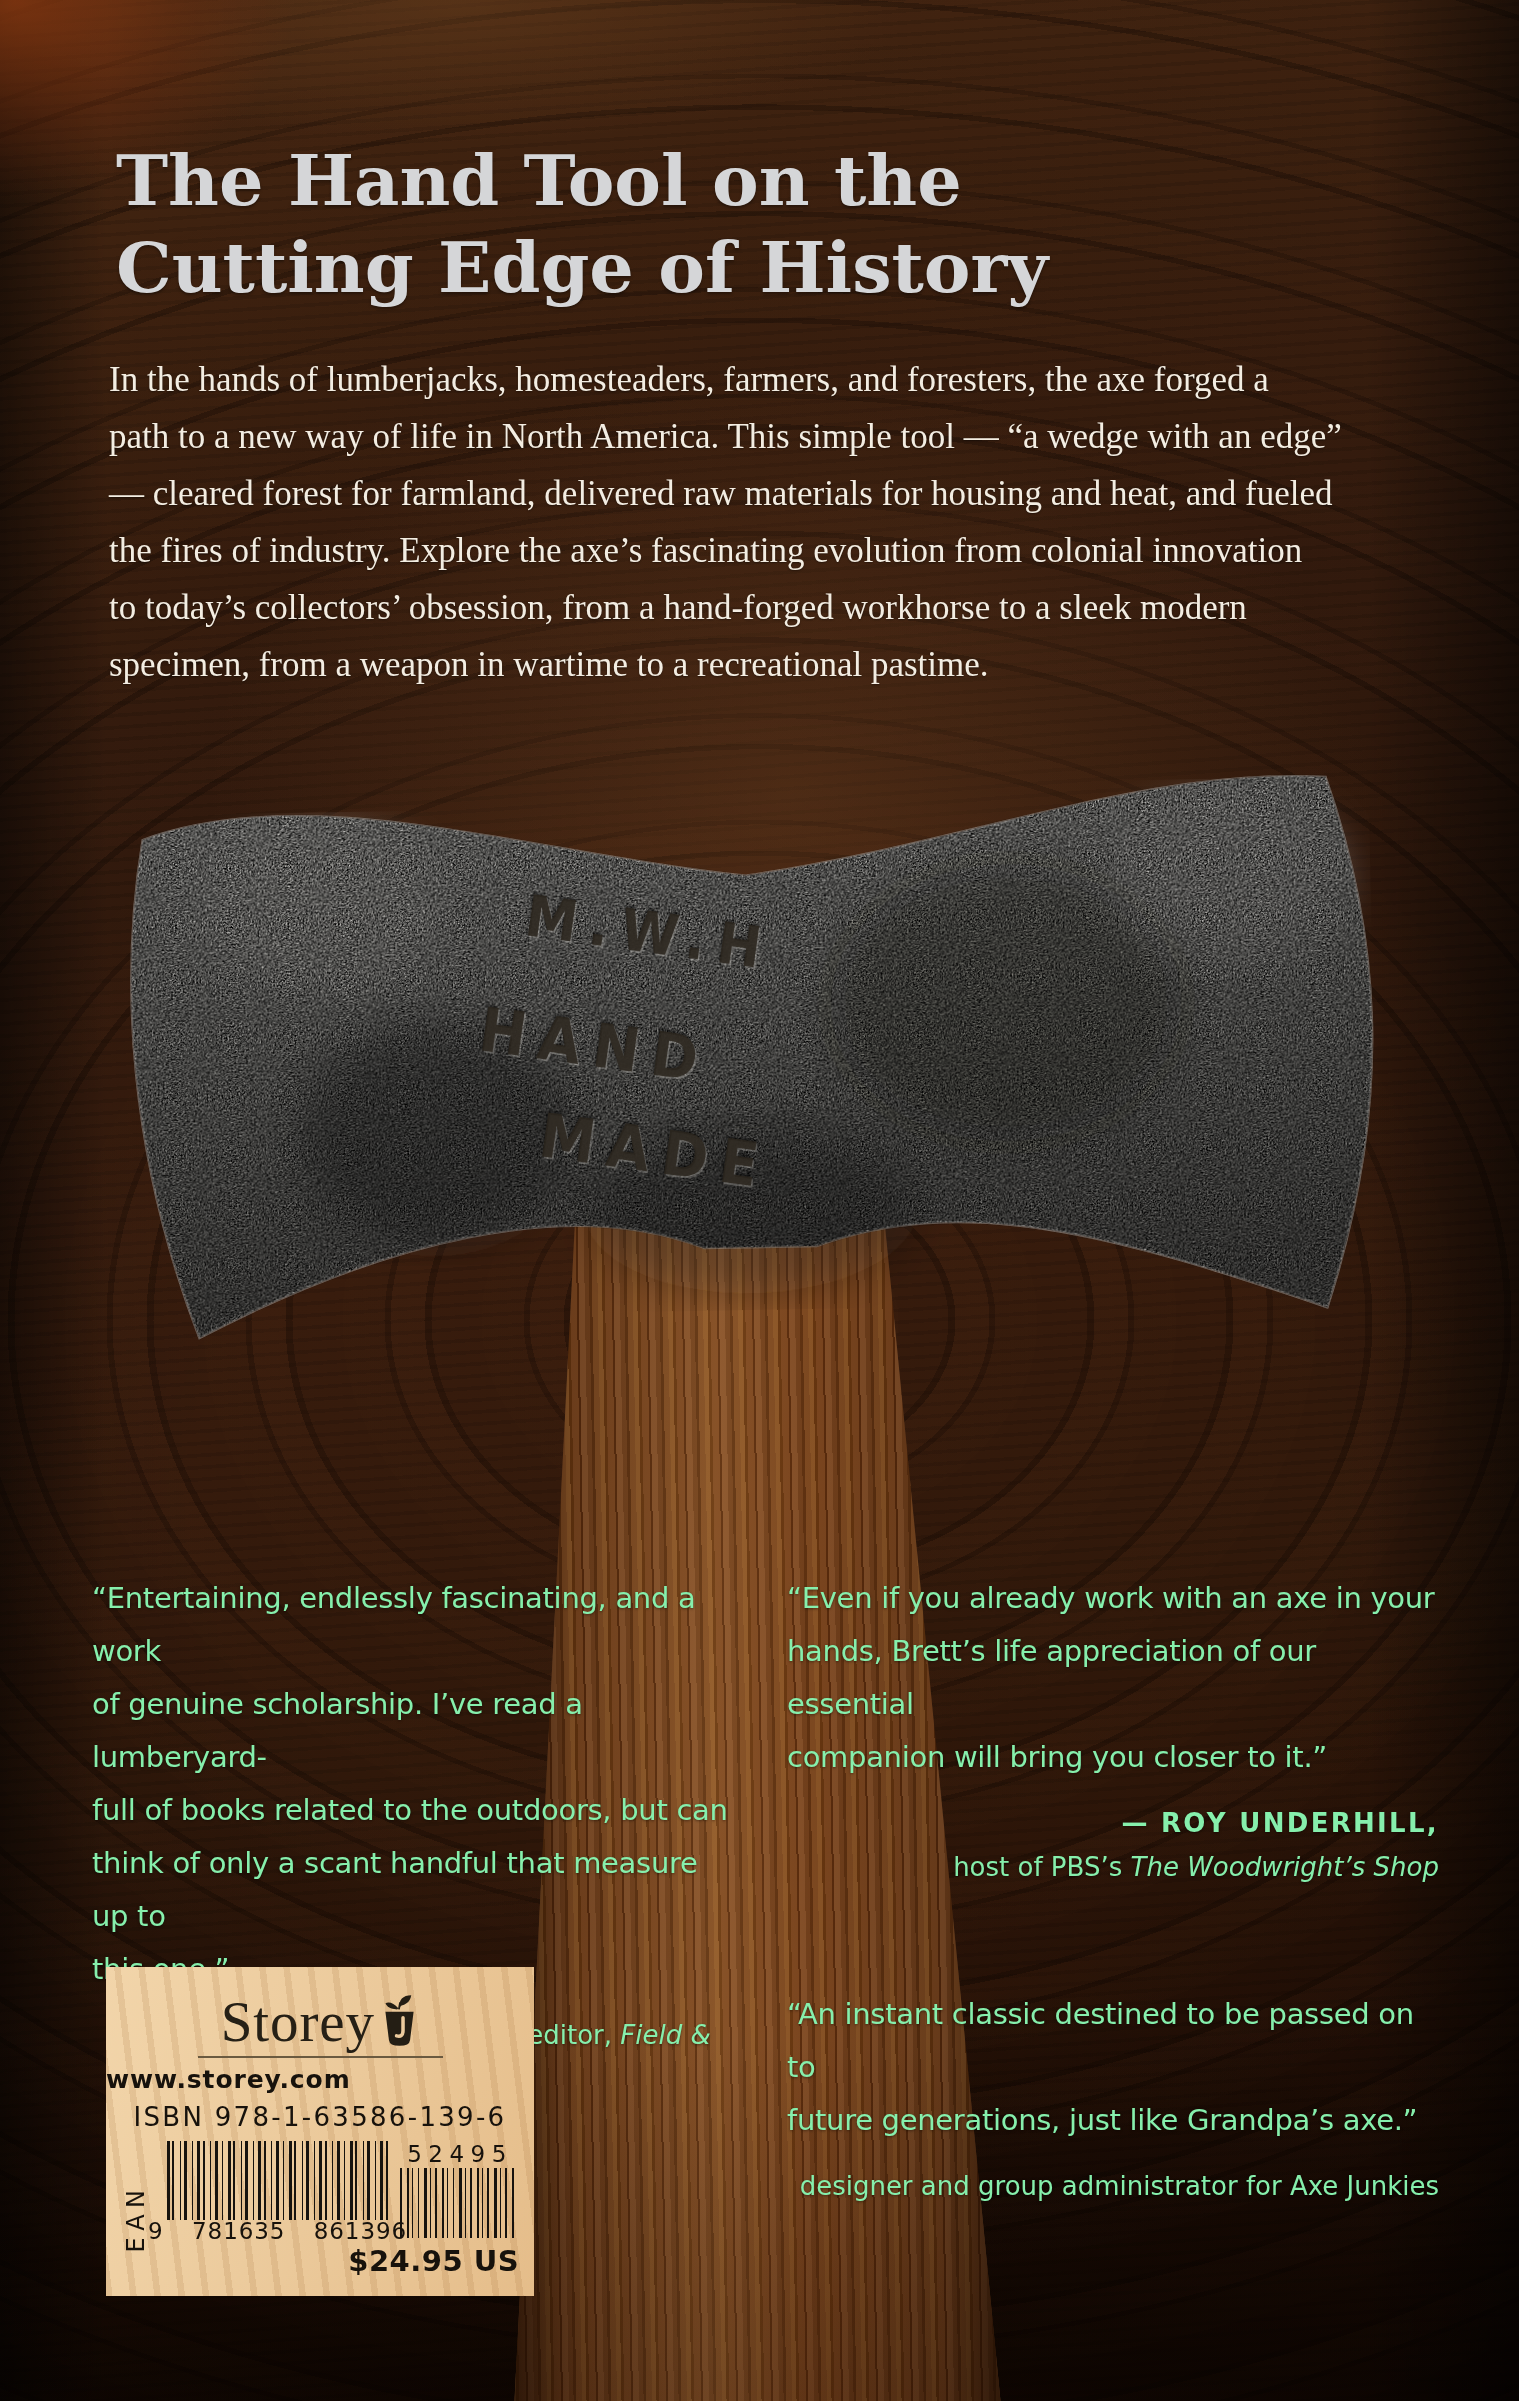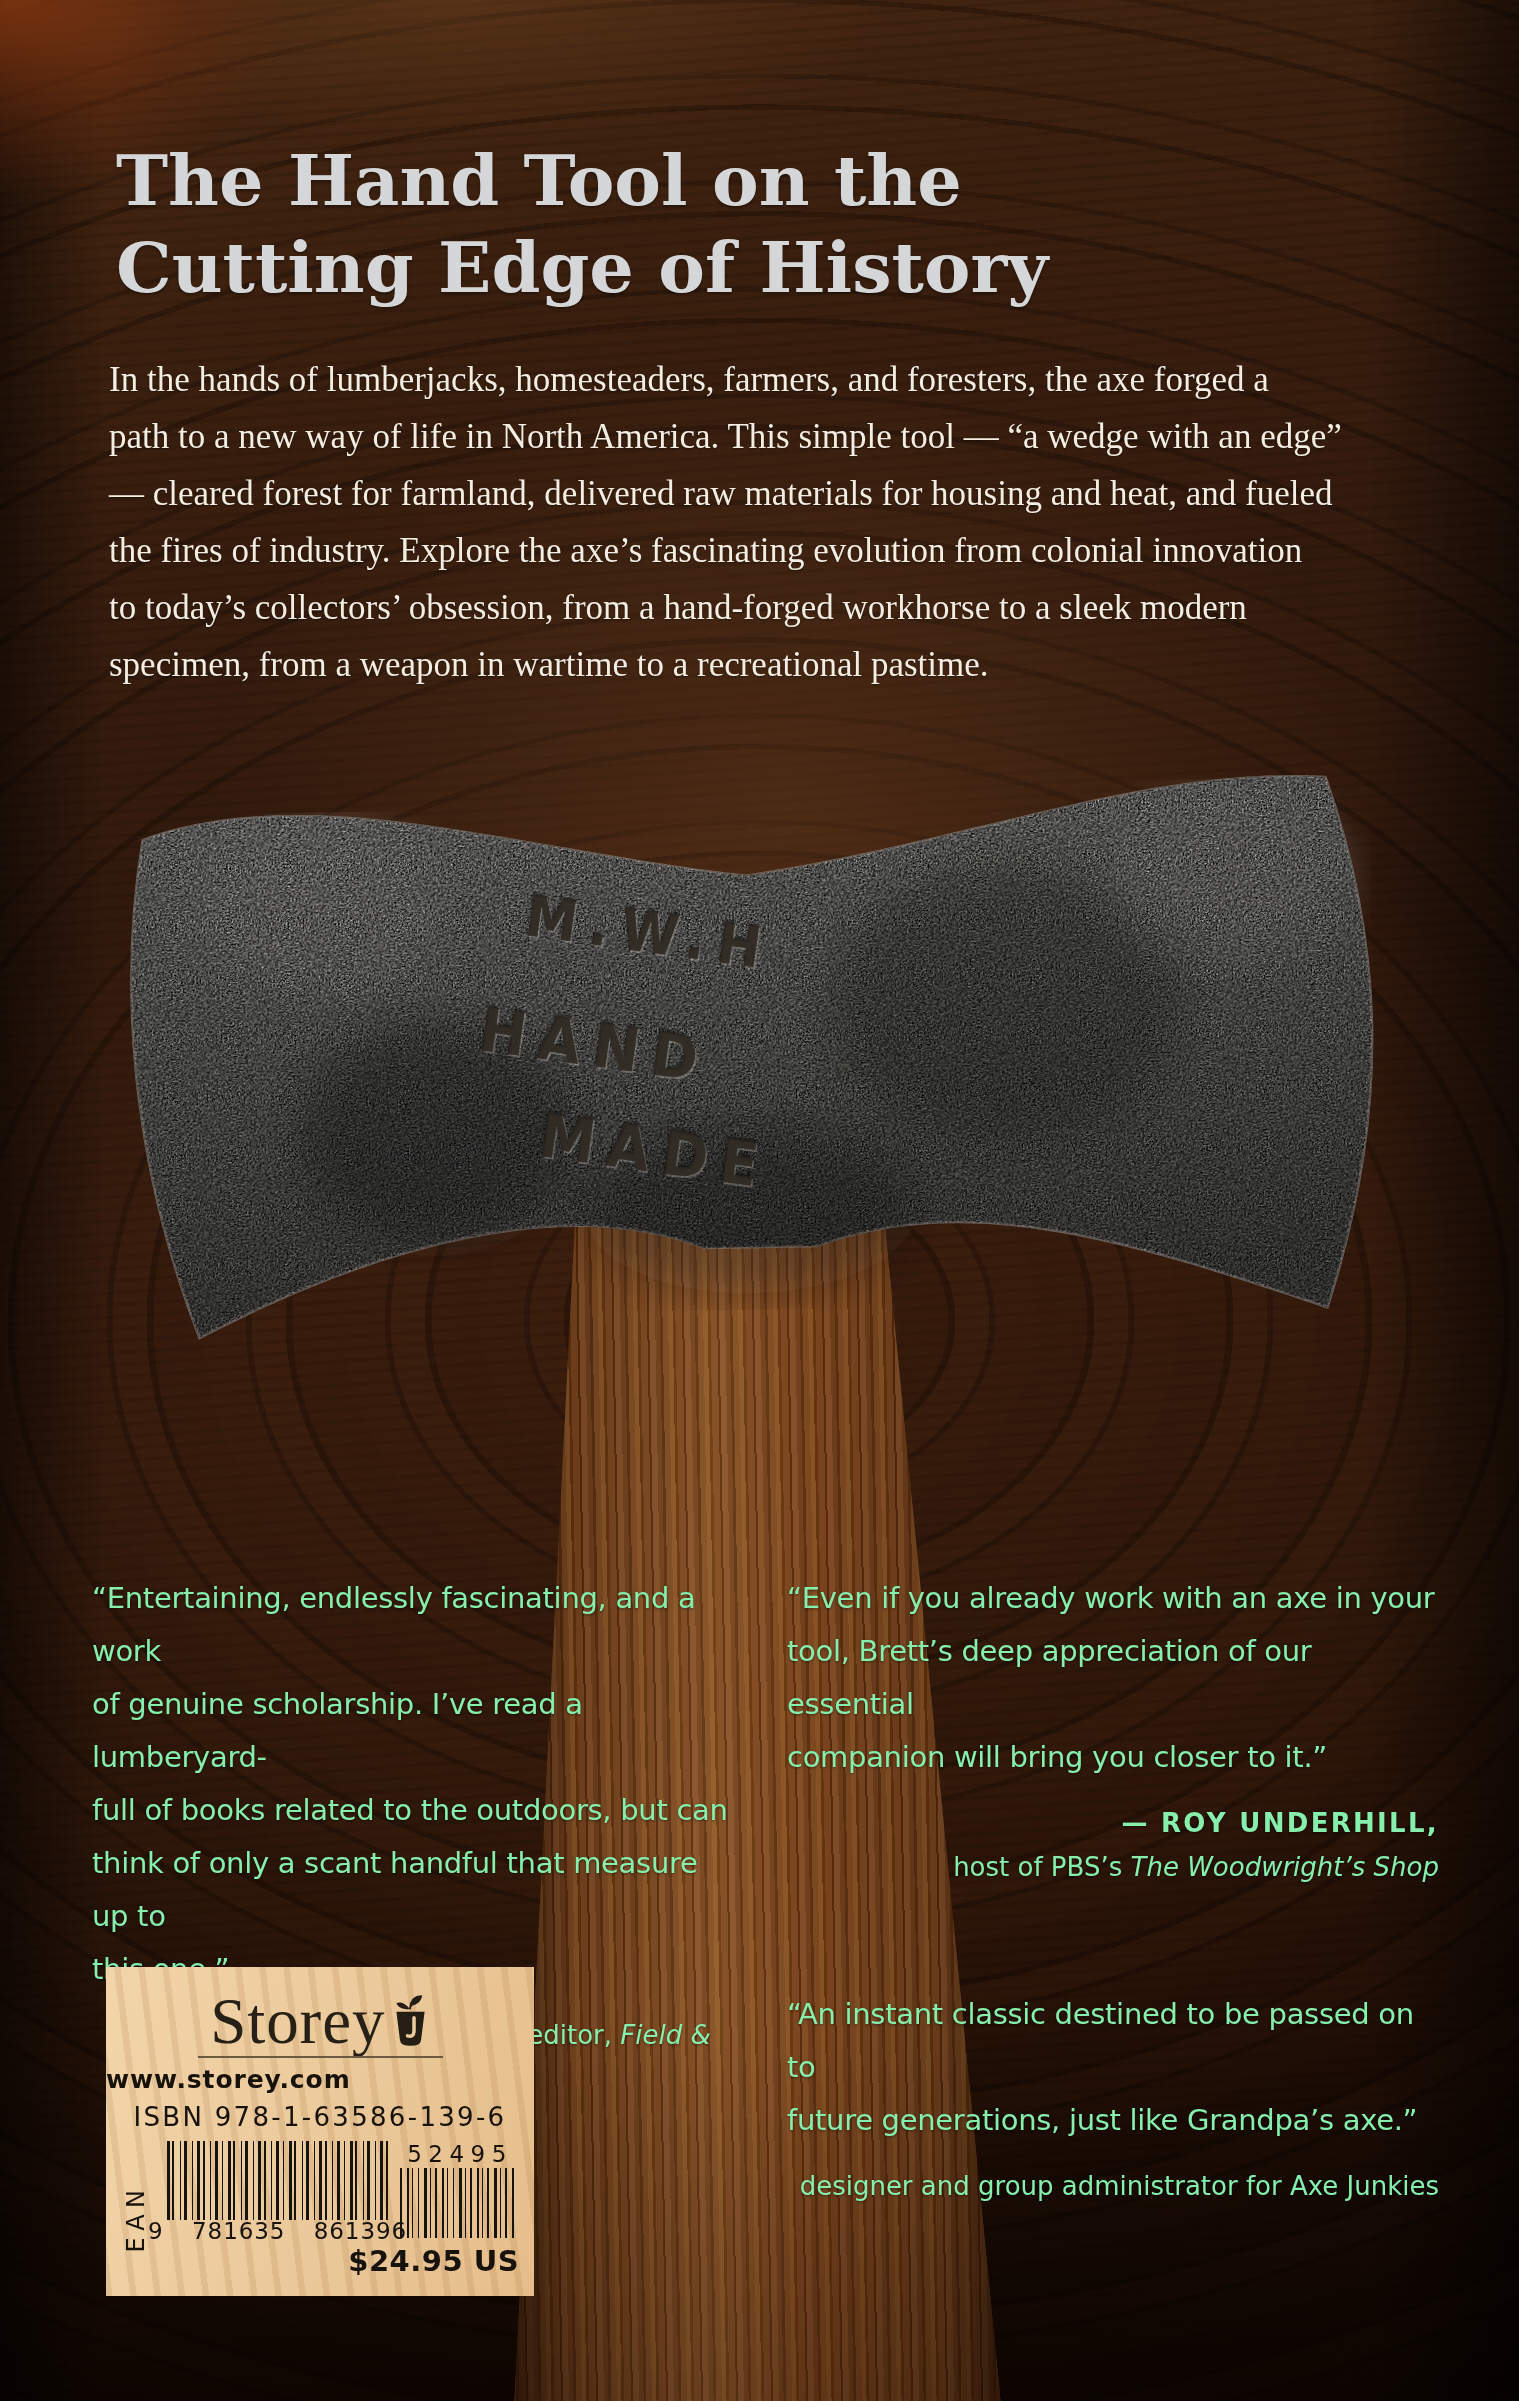--- a/index.html
+++ b/index.html
@@ -88,21 +88,21 @@
   .pub-box {
     position:absolute; left:106px; top:1967px; width:428px; height:329px;
     background-image:
       repeating-linear-gradient(83deg, rgba(150,95,40,.14) 0 6.5px, rgba(0,0,0,0) 6.5px 24px),
       linear-gradient(110deg, #f2d5aa 0%, #eccb9d 45%, #e5bd8a 100%);
     color:#211b12; overflow:hidden;
   }
   .logo-row { position:absolute; left:0; top:26px; width:100%; text-align:center; }
   .logo-text {
     display:inline-block; vertical-align:middle;
-    font-family:"Liberation Serif", serif; font-size:65px; line-height:57px;
+    font-family:"Liberation Serif", serif; font-size:57px; line-height:57px;
     color:#262016; letter-spacing:0.9px;
   }
   .pot-icon { display:inline-block; vertical-align:middle; margin-left:5.5px; }
   .logo-rule { position:absolute; left:92px; top:89px; width:245px; height:1.8px; background:#6a5a40; }
   .website {
     position:absolute; left:0; top:98px; width:100%; text-align:left;
     font-weight:700; font-size:25px; letter-spacing:0.9px; color:#17120c;
   }
   .isbn-line {
     position:absolute; left:0; top:135px; width:100%; text-align:center;
@@ -214,21 +214,21 @@
     <div>full of books related to the outdoors, but can</div>
     <div>think of only a scant handful that measure up to</div>
     <div>this one.”</div>
     <div class="attr center">
       <span class="attr-name">— DAVID E. PETZAL,</span><span class="attr-role">field editor,</span><span class="attr-src">Field &amp; Stream</span>
     </div>
   </div>
 
   <div class="quote q-underhill">
     <div>“Even if you already work with an axe in your</div>
-    <div>tool, Brett’s deep appreciation of our essential</div>
+    <div>hands, Brett’s life appreciation of our essential</div>
     <div>companion will bring you closer to it.”</div>
     <div class="attr right">
       <div><span class="attr-name">— ROY UNDERHILL,</span></div>
       <div><span>host of PBS’s</span><span class="attr-src">The Woodwright’s Shop</span></div>
     </div>
   </div>
 
   <div class="quote q-roost">
     <div>“An instant classic destined to be passed on to</div>
     <div>future generations, just like Grandpa’s axe.”</div>

